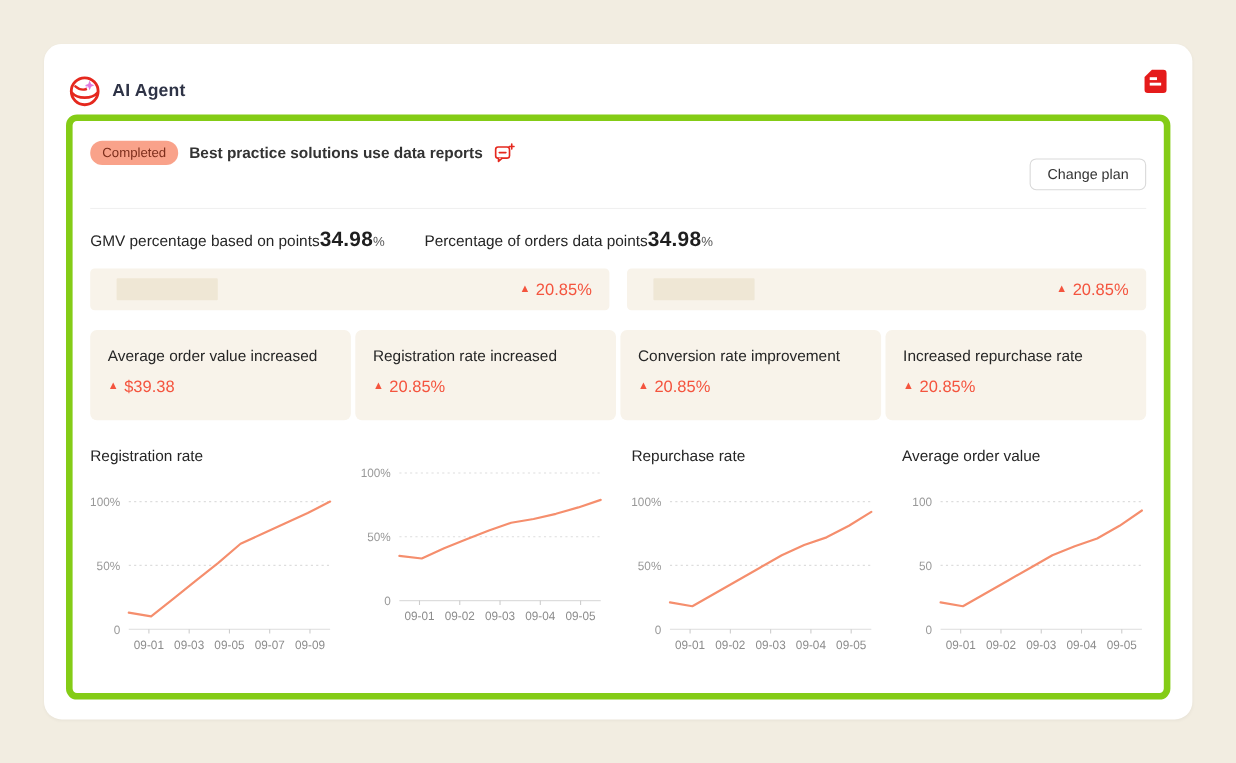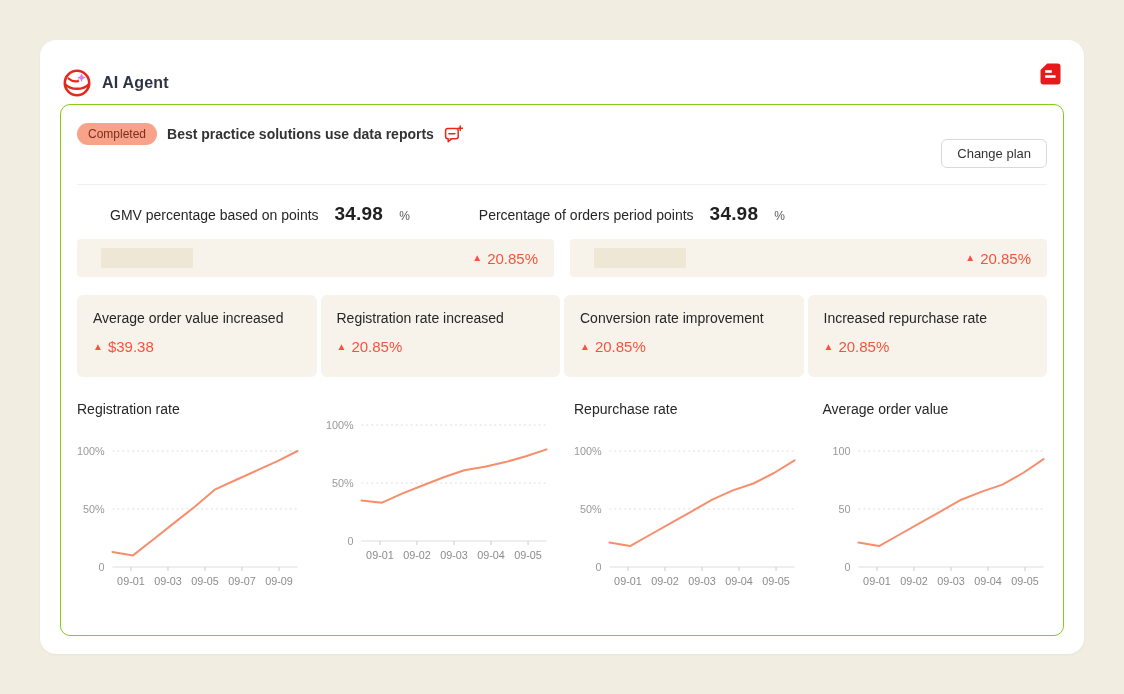--- a/index.html
+++ b/index.html
@@ -23,21 +23,21 @@
   .app-header {
     display: flex; align-items: center; justify-content: space-between;
     height: 40px; padding: 0 2px;
   }
   .app-header-left { display: flex; align-items: center; gap: 10px; margin-top: 18px; }
   .app-title { font-size: 16px; font-weight: 700; color: #2E3346; letter-spacing: .2px; }
   .doc-icon-btn { cursor: pointer; display: flex; align-items: center; }
   
   .report-card {
     margin-top: 10px;
-    border: 1px solid #84cc16;
+    border: 6px solid #84cc16;
     border-radius: 10px;
     background: #fff;
     padding: 18px 16px 16px 16px;
     min-height: 532px;
     position: relative;
   }
   .report-head { display: flex; justify-content: space-between; align-items: flex-start; }
   .report-title-row { display: flex; align-items: center; gap: 10px; }
   .status-badge {
     background: #F9A28A; color: #7D2E1C;
@@ -50,21 +50,21 @@
   .report-period { margin-top: 9px; font-size: 13px; color: #8C8C8C; }
   .change-plan-btn {
     background: #fff; border: 1px solid #D9D9D9; border-radius: 6px;
     font-size: 13px; color: #333; padding: 6px 15px; cursor: pointer;
     margin-top: 16px;
     font-family: "Liberation Sans", "DejaVu Sans", sans-serif;
   }
   .divider { border: none; border-top: 1px solid #F0F0F0; margin: 16px 0 18px 0; }
   
   .metrics-row { display: flex; align-items: baseline; gap: 36px; }
-  .metric { display: flex; align-items: baseline; gap: 16px; margin-left: 33px; }
+  .metric { display: flex; align-items: baseline; gap: 0; }
   .metric-label { font-size: 14px; color: #262626; }
   .metric-value { font-size: 19px; font-weight: 700; color: #1F1F1F; letter-spacing: .2px; }
   .metric-unit { font-size: 12px; color: #595959; }
   
   .bars-row { display: grid; grid-template-columns: 1fr 1fr; gap: 16px; margin-top: 14px; }
   .trend-bar {
     background: #F8F3EA; border-radius: 4px; height: 38px;
     display: flex; align-items: center;
   }
   .skeleton {
@@ -141,21 +141,21 @@
 
     <hr class="divider">
 
     <div class="metrics-row">
       <div class="metric">
         <span class="metric-label">GMV percentage based on points</span>
         <span class="metric-value">34.98</span>
         <span class="metric-unit">%</span>
       </div>
       <div class="metric">
-        <span class="metric-label">Percentage of orders period points</span>
+        <span class="metric-label">Percentage of orders data points</span>
         <span class="metric-value">34.98</span>
         <span class="metric-unit">%</span>
       </div>
     </div>
 
     <div class="bars-row">
       <div class="trend-bar">
         <div class="skeleton"></div>
         <div class="bar-spacer"></div>
         <div class="bar-change">

